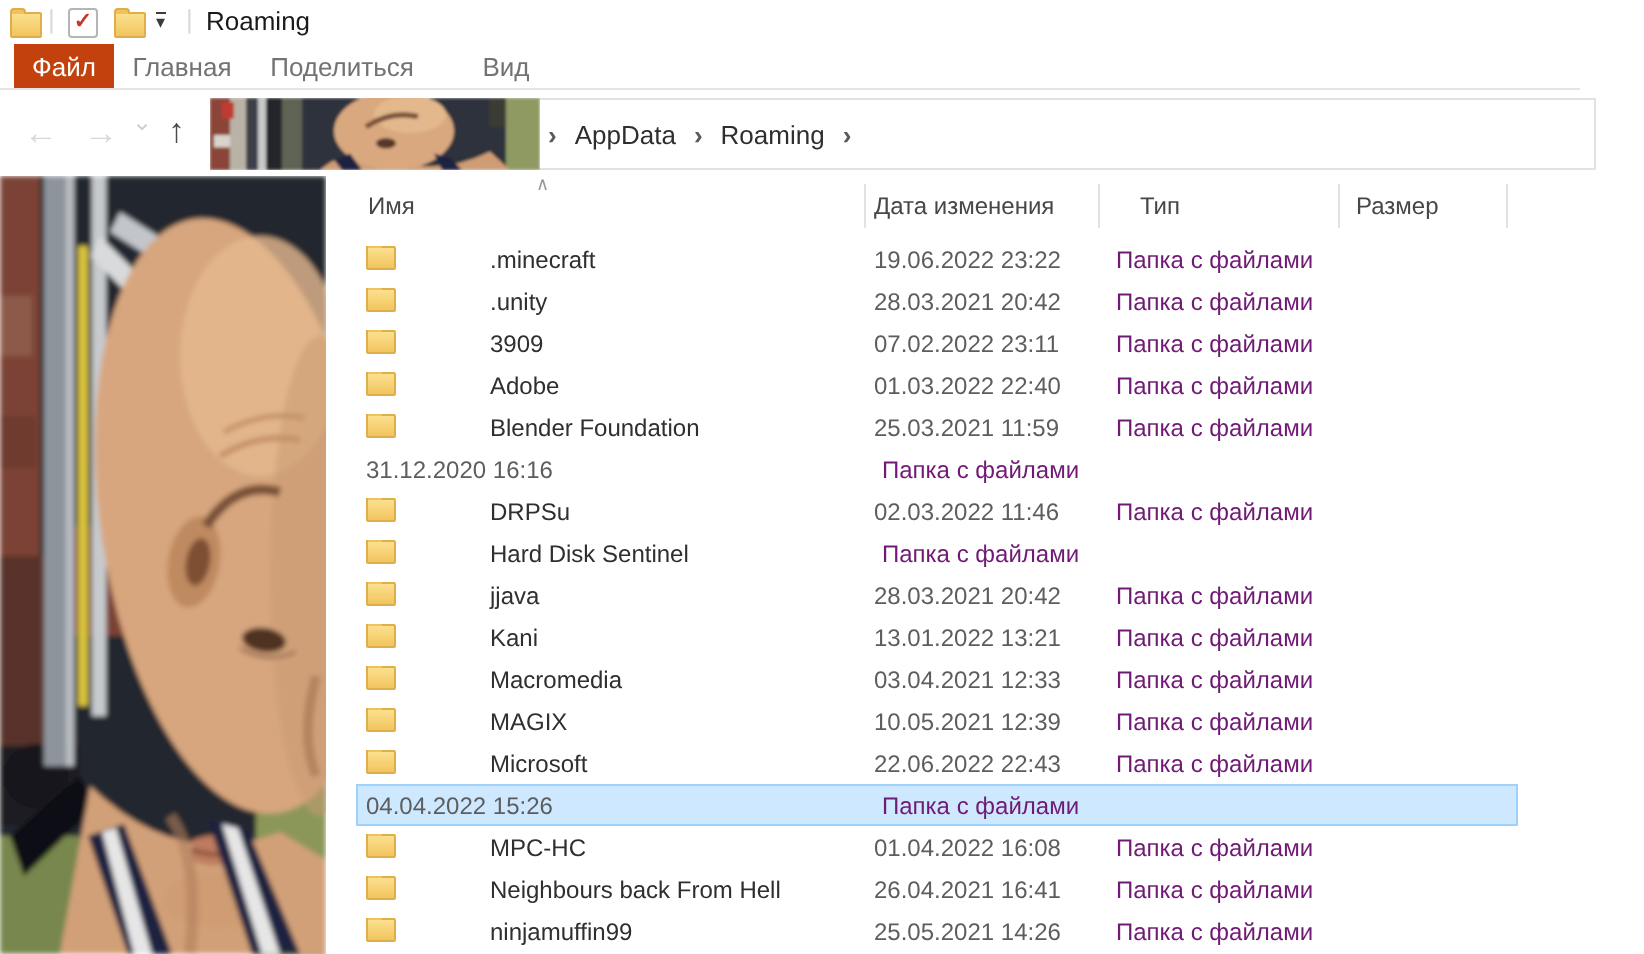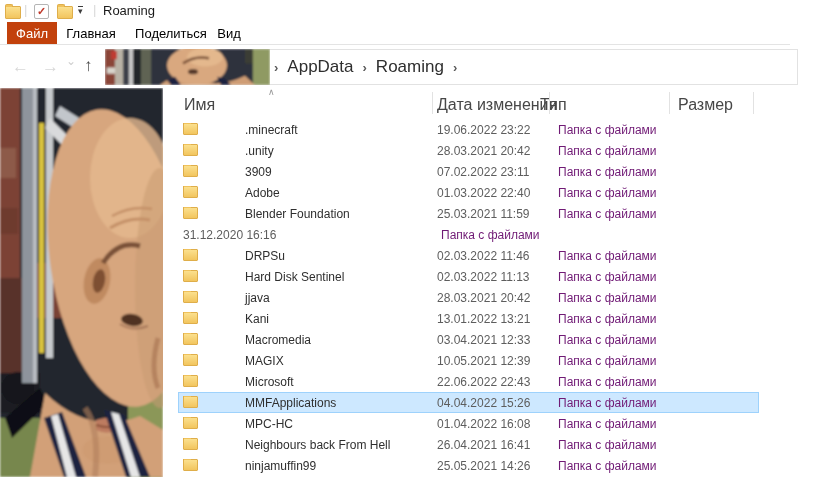--- a/index.html
+++ b/index.html
@@ -11,35 +11,35 @@
   .tb-sep{color:#d9d9d9;font-size:13px;top:2px;}
   .tb-folder{width:14px;height:11px;top:6px;background:linear-gradient(#fbe08e,#f2c55e);
              border:1px solid #dfae4a;border-radius:1px;}
   .tb-folder::before{content:"";position:absolute;top:-3px;left:-1px;width:6px;height:2px;
              background:#f0c25c;border:1px solid #dfae4a;border-bottom:none;border-radius:2px 2px 0 0;}
   .tb-check{width:13px;height:13px;top:4px;background:#fff;border:1px solid #b5b5b5;border-radius:2px;
             color:#c0392b;font-size:11px;line-height:12px;text-align:center;font-weight:bold;}
   .tb-drop{top:6px;font-size:9px;color:#3c3c3c;border-top:1px solid #3c3c3c;padding-top:0px;line-height:9px;}
   .tb-title{top:3px;font-size:13px;color:#1a1a1a;}
   
-  .tab{position:absolute;top:22px;height:23px;line-height:23px;font-size:13px;color:#000000;
+  .tab{position:absolute;top:22px;height:23px;line-height:23px;font-size:13px;color:#737373;
        text-align:center;cursor:default;}
   .tab.active{color:#fff;}
   .tabline{position:absolute;top:44px;left:0;width:790px;height:1px;background:#e4e4e4;}
   
   .navglyph{position:absolute;font-size:17px;}
   .addrbar{position:absolute;left:105px;top:49px;width:693px;height:36px;box-sizing:border-box;
            border:1px solid #e2e2e2;background:#fff;display:flex;align-items:center;
            padding-left:168px;gap:9px;}
   .addr-img{position:absolute;left:-1px;top:-1px;width:165px;height:36px;}
-  .crumb{font-size:17px;color:#2e2e2e;white-space:nowrap;}
+  .crumb{font-size:13px;color:#2e2e2e;white-space:nowrap;}
   .crumb-sep{font-size:13px;color:#5a5a5a;font-weight:bold;}
   
   .meme-pane{position:absolute;left:0;top:88px;width:163px;height:389px;}
-  .colheader{position:absolute;top:96px;font-size:16px;color:#474747;}
+  .colheader{position:absolute;top:96px;font-size:12px;color:#474747;}
   .colsep{position:absolute;top:92px;width:1px;height:22px;background:#e2e2e2;}
   .sortglyph{position:absolute;left:268px;top:87px;font-size:9px;color:#9a9a9a;}
   .file-list{position:absolute;left:178px;top:119px;width:581px;}
   .row{display:grid;grid-template-columns:254px 117px 120px 90px;height:21px;align-items:center;
        font-size:12px;}
   .row.selected{background:#cde8ff;box-shadow:inset 0 0 0 1px #9ed2fc;}
   .name-cell{display:flex;align-items:center;padding-left:5px;color:#2f2f2f;overflow:hidden;gap:40px;}
   .folder-icon{flex:0 0 auto;width:15px;height:12px;margin-right:7px;margin-top:-1px;position:relative;
        background:linear-gradient(#fbe08e,#f2c55e);border:1px solid #dfae4a;border-radius:1px;box-sizing:border-box;}
   .folder-icon::before{content:"";position:absolute;top:-4px;left:-1px;width:7px;height:3px;
@@ -59,21 +59,21 @@
     <span class="tb-item tb-check" style="left:34px;">✓</span>
     <span class="tb-item tb-folder" style="left:57px;"></span>
     <span class="tb-item tb-drop" style="left:78px;">▾</span>
     <span class="tb-item tb-sep" style="left:93px;">|</span>
     <span class="tb-item tb-title" style="left:103px;">Roaming</span>
   </div>
 
   <div class="tab active" style="left:7px;width:50px;background:#c2410c;">Файл</div>
   <div class="tab" style="left:64px;width:54px;">Главная</div>
   <div class="tab" style="left:132px;width:78px;">Поделиться</div>
-  <div class="tab" style="left:208px;width:42px;">Вид</div>
+  <div class="tab" style="left:232px;width:42px;">Вид</div>
   <div class="tabline"></div>
 
   <span class="navglyph" style="left:12px;top:57px;color:#d8d8d8;">←</span>
   <span class="navglyph" style="left:42px;top:57px;color:#d8d8d8;">→</span>
   <span class="navglyph" style="left:66px;top:54px;font-size:12px;color:#cfcfcf;">⌄</span>
   <span class="navglyph" style="left:84px;top:56px;color:#4a4a4a;">↑</span>
 
   <div class="addrbar">
 
     <svg class="addr-img" viewBox="0 0 165 35" preserveAspectRatio="none">
@@ -154,21 +154,21 @@
     <defs>
         <filter id="bblur">
           <feGaussianBlur stdDeviation="1.2"></feGaussianBlur>
         </filter>
       </defs>
   </svg>
 
   <span class="sortglyph">∧</span>
   <span class="colheader" style="left:184px;">Имя</span>
   <span class="colheader" style="left:437px;">Дата изменения</span>
-  <span class="colheader" style="left:540px;">Тип</span>
+  <span class="colheader" style="left:570px;">Тип</span>
   <span class="colheader" style="left:678px;">Размер</span>
   <div class="colsep" style="left:432px;"></div>
   <div class="colsep" style="left:549px;"></div>
   <div class="colsep" style="left:669px;"></div>
   <div class="colsep" style="left:753px;"></div>
 
   <div class="file-list">
       <div class="row">
         <div class="name-cell">
           <span class="folder-icon"></span>
@@ -226,21 +226,20 @@
         </div>
         <div class="date-cell">02.03.2022 11:46</div>
         <div class="type-cell">Папка с файлами</div>
         <div class="size-cell"></div>
       </div>
       <div class="row">
         <div class="name-cell">
           <span class="folder-icon"></span>
           <span>Hard Disk Sentinel</span>
         </div>
-        <div class="date-cell">02.03.2022 11:13</div>
         <div class="type-cell">Папка с файлами</div>
         <div class="size-cell"></div>
       </div>
       <div class="row">
         <div class="name-cell">
           <span class="folder-icon"></span>
           <span>jjava</span>
         </div>
         <div class="date-cell">28.03.2021 20:42</div>
         <div class="type-cell">Папка с файлами</div>
@@ -276,24 +275,20 @@
       <div class="row">
         <div class="name-cell">
           <span class="folder-icon"></span>
           <span>Microsoft</span>
         </div>
         <div class="date-cell">22.06.2022 22:43</div>
         <div class="type-cell">Папка с файлами</div>
         <div class="size-cell"></div>
       </div>
       <div class="row selected">
-        <div class="name-cell">
-          <span class="folder-icon"></span>
-          <span>MMFApplications</span>
-        </div>
         <div class="date-cell">04.04.2022 15:26</div>
         <div class="type-cell">Папка с файлами</div>
         <div class="size-cell"></div>
       </div>
       <div class="row">
         <div class="name-cell">
           <span class="folder-icon"></span>
           <span>MPC-HC</span>
         </div>
         <div class="date-cell">01.04.2022 16:08</div>

